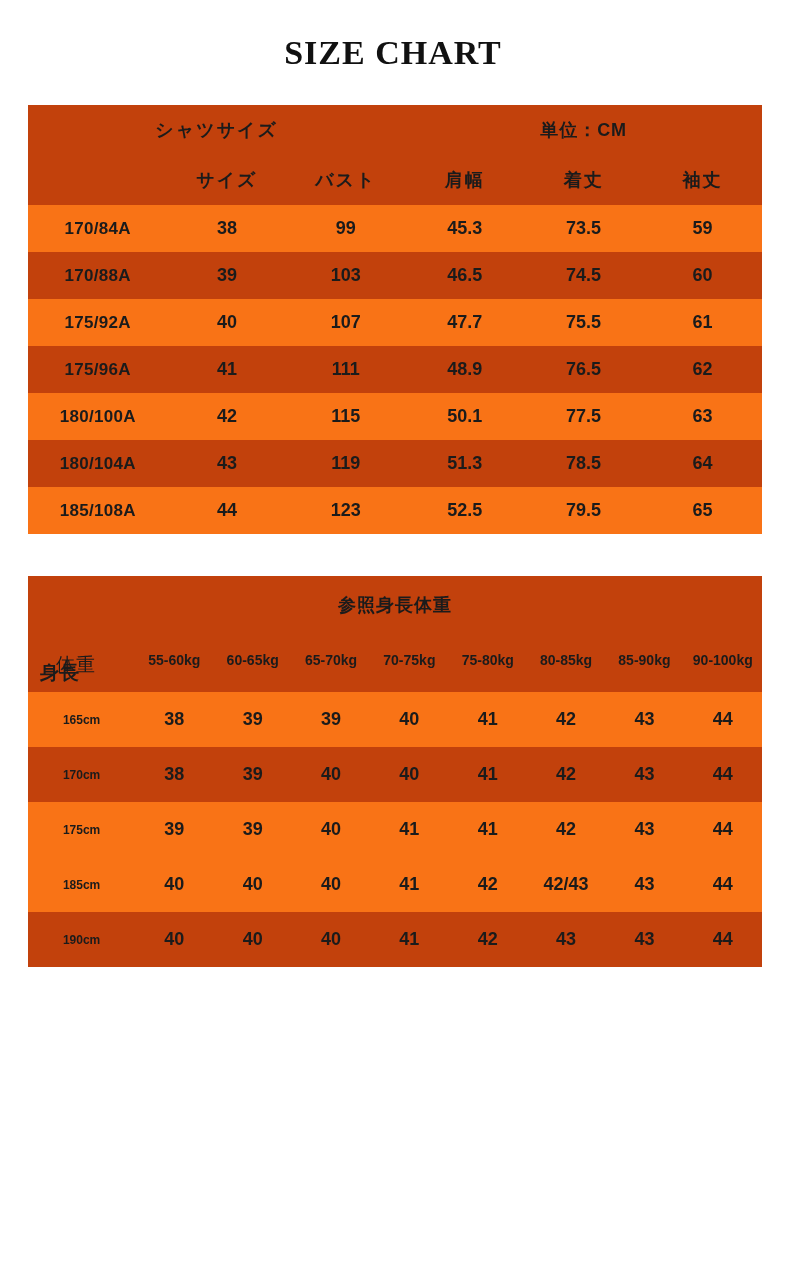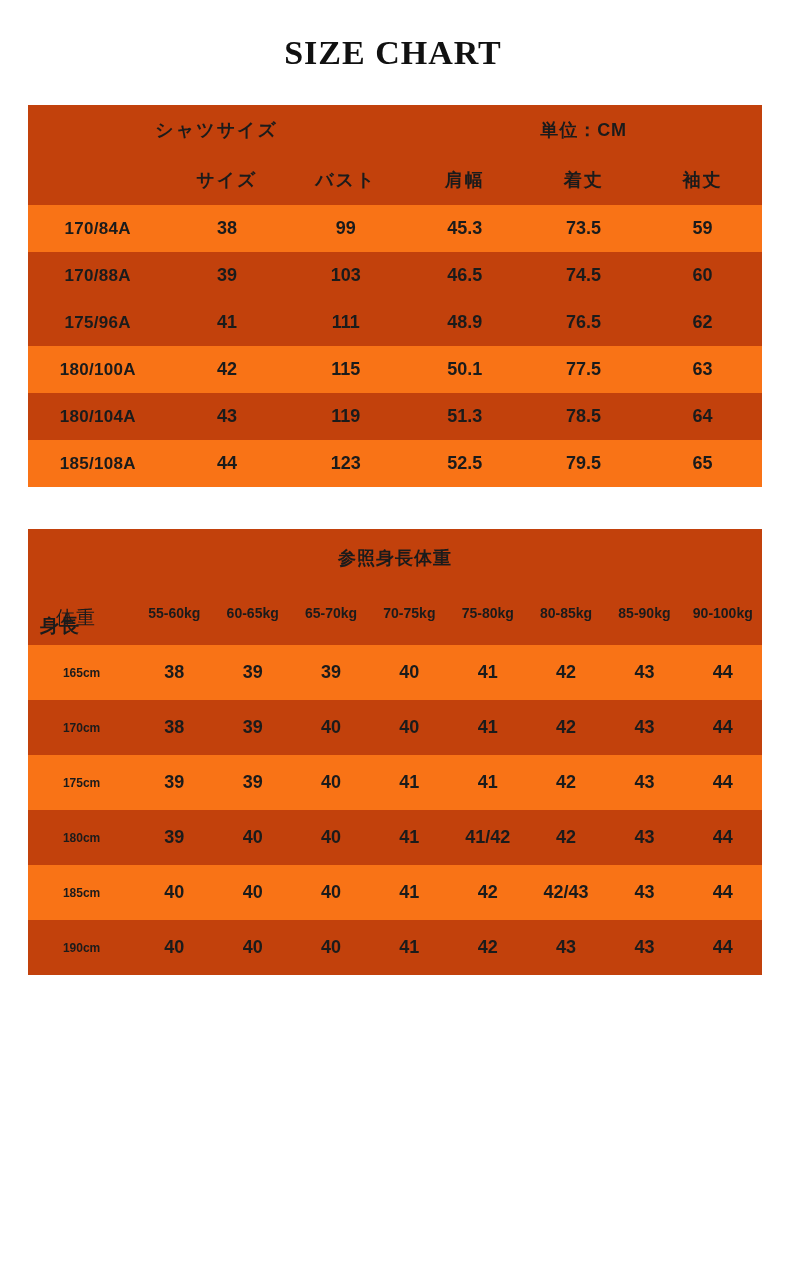--- a/index.html
+++ b/index.html
@@ -190,20 +190,28 @@
           <td>59</td>
         </tr>
         <tr class="row-band-b">
           <td class="rowhead">170/88A</td>
           <td>39</td>
           <td>103</td>
           <td>46.5</td>
           <td>74.5</td>
           <td>60</td>
         </tr>
+        <tr class="row-band-a">
+          <td class="rowhead">175/92A</td>
+          <td>40</td>
+          <td>107</td>
+          <td>47.7</td>
+          <td>75.5</td>
+          <td>61</td>
+        </tr>
         <tr class="row-band-b">
           <td class="rowhead">175/96A</td>
           <td>41</td>
           <td>111</td>
           <td>48.9</td>
           <td>76.5</td>
           <td>62</td>
         </tr>
         <tr class="row-band-a">
           <td class="rowhead">180/100A</td>
@@ -293,31 +301,20 @@
           <td class="ref-rowhead">175cm</td>
           <td>39</td>
           <td>39</td>
           <td>40</td>
           <td>41</td>
           <td>41</td>
           <td>42</td>
           <td>43</td>
           <td>44</td>
         </tr>
-        <tr class="row-band-b">
-          <td class="ref-rowhead">180cm</td>
-          <td>39</td>
-          <td>40</td>
-          <td>40</td>
-          <td>41</td>
-          <td>41/42</td>
-          <td>42</td>
-          <td>43</td>
-          <td>44</td>
-        </tr>
         <tr class="row-band-a">
           <td class="ref-rowhead">185cm</td>
           <td>40</td>
           <td>40</td>
           <td>40</td>
           <td>41</td>
           <td>42</td>
           <td>42/43</td>
           <td>43</td>
           <td>44</td>

